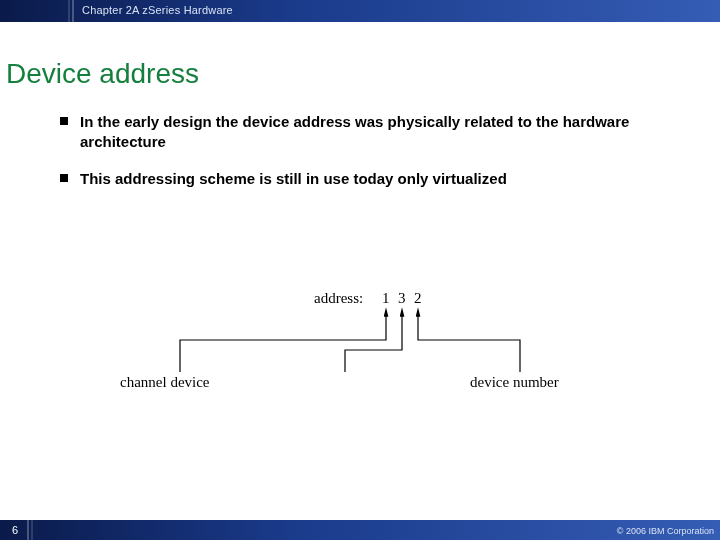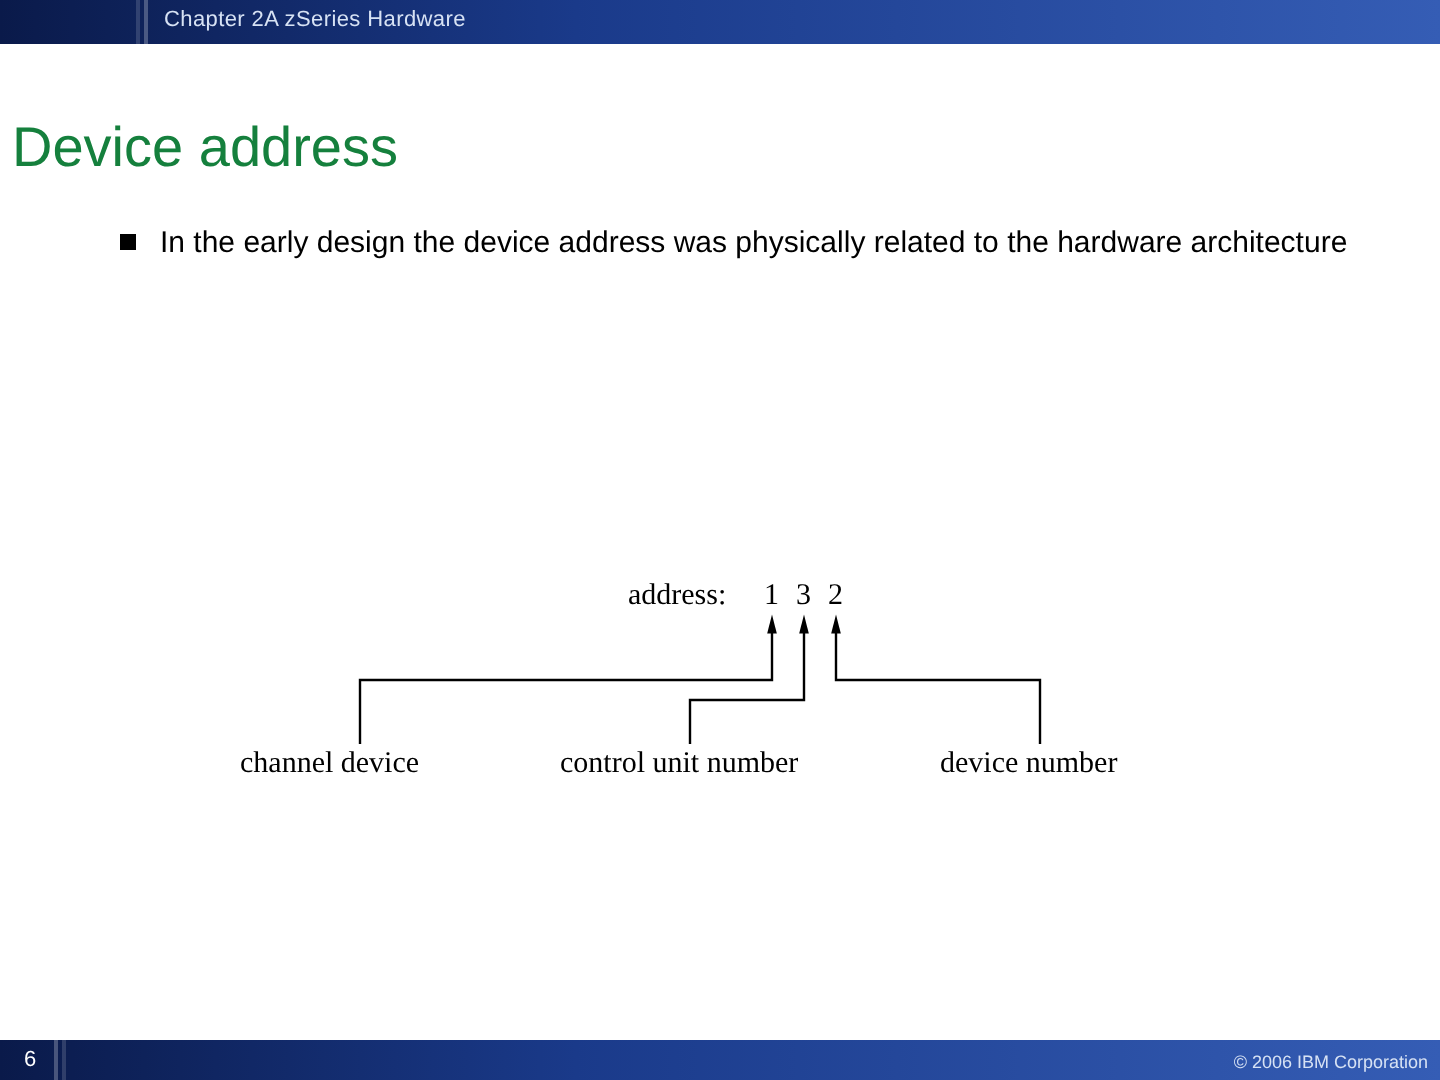--- a/index.html
+++ b/index.html
@@ -10,21 +10,21 @@
     background: linear-gradient(to right, #0a1a4a 0%, #1a3a8a 40%, #355db5 100%); }
   .header-deco { position: absolute; left: 72px; top: 0; width: 2px; height: 22px; background: rgba(255,255,255,0.25); }
   .header-deco2 { position: absolute; left: 68px; top: 0; width: 2px; height: 22px; background: rgba(255,255,255,0.15); }
   .chapter { position: absolute; left: 82px; top: 4px; color: #d7e2f4; font-size: 11px; letter-spacing: 0.2px; }
 
   .title { position: absolute; left: 6px; top: 58px; font-size: 28px; color: #15803d; font-weight: 400; }
 
   .bullets { position: absolute; left: 60px; top: 112px; width: 620px; }
   .bullet { display: flex; margin-bottom: 18px; }
   .sq { width: 8px; height: 8px; background: #000; margin-top: 5px; margin-right: 12px; flex: none; }
-  .txt { font-size: 15px; font-weight: 400; color: #000; line-height: 1.3; }
+  .txt { font-size: 15px; font-weight: 700; color: #000; line-height: 1.3; }
 
   .diagram { position: absolute; left: 120px; top: 290px; width: 480px; height: 120px; text-decoration: underline; }
   .addr-label { position: absolute; left: 194px; top: 0; font: 15px "Times New Roman", serif; }
   .addr-d1 { position: absolute; left: 262px; top: 0; font: 15px "Times New Roman", serif; }
   .addr-d2 { position: absolute; left: 278px; top: 0; font: 15px "Times New Roman", serif; }
   .addr-d3 { position: absolute; left: 294px; top: 0; font: 15px "Times New Roman", serif; }
   .lbl { position: absolute; top: 84px; font: 15px "Times New Roman", serif; white-space: nowrap; }
   .lbl1 { left: 0; }
   .lbl2 { left: 160px; }
   .lbl3 { left: 350px; }
@@ -47,20 +47,24 @@
     <div class="chapter">Chapter 2A zSeries Hardware</div>
   </div>
 
   <div class="title">Device address</div>
 
   <div class="bullets">
     <div class="bullet">
       <div class="sq"></div>
       <div class="txt">In the early design the device address was physically related to the hardware architecture</div>
     </div>
+    <div class="bullet">
+      <div class="sq"></div>
+      <div class="txt">This addressing scheme is still in use today only virtualized</div>
+    </div>
   </div>
 
   <div class="diagram">
     <span class="addr-label">address:</span>
     <span class="addr-d1">1</span>
     <span class="addr-d2">3</span>
     <span class="addr-d3">2</span>
 
     <svg width="480" height="120" style="position:absolute;left:0;top:0">
       <defs>
@@ -70,21 +74,20 @@
       </defs>
 
       <path d="M60,82 L60,50 L266,50 L266,22" fill="none" stroke="#000" stroke-width="1.2" marker-end="url(#ah)"></path>
 
       <path d="M225,82 L225,60 L282,60 L282,22" fill="none" stroke="#000" stroke-width="1.2" marker-end="url(#ah)"></path>
 
       <path d="M400,82 L400,50 L298,50 L298,22" fill="none" stroke="#000" stroke-width="1.2" marker-end="url(#ah)"></path>
     </svg>
 
     <span class="lbl lbl1">channel device</span>
-    <span class="lbl lbl2">control unit number</span>
     <span class="lbl lbl3">device number</span>
   </div>
 
   <div class="footer-bar">
     <div class="footer-deco"></div>
     <div class="footer-deco2"></div>
     <div class="page-num">6</div>
     <div class="copyright">© 2006 IBM Corporation</div>
   </div>
 

